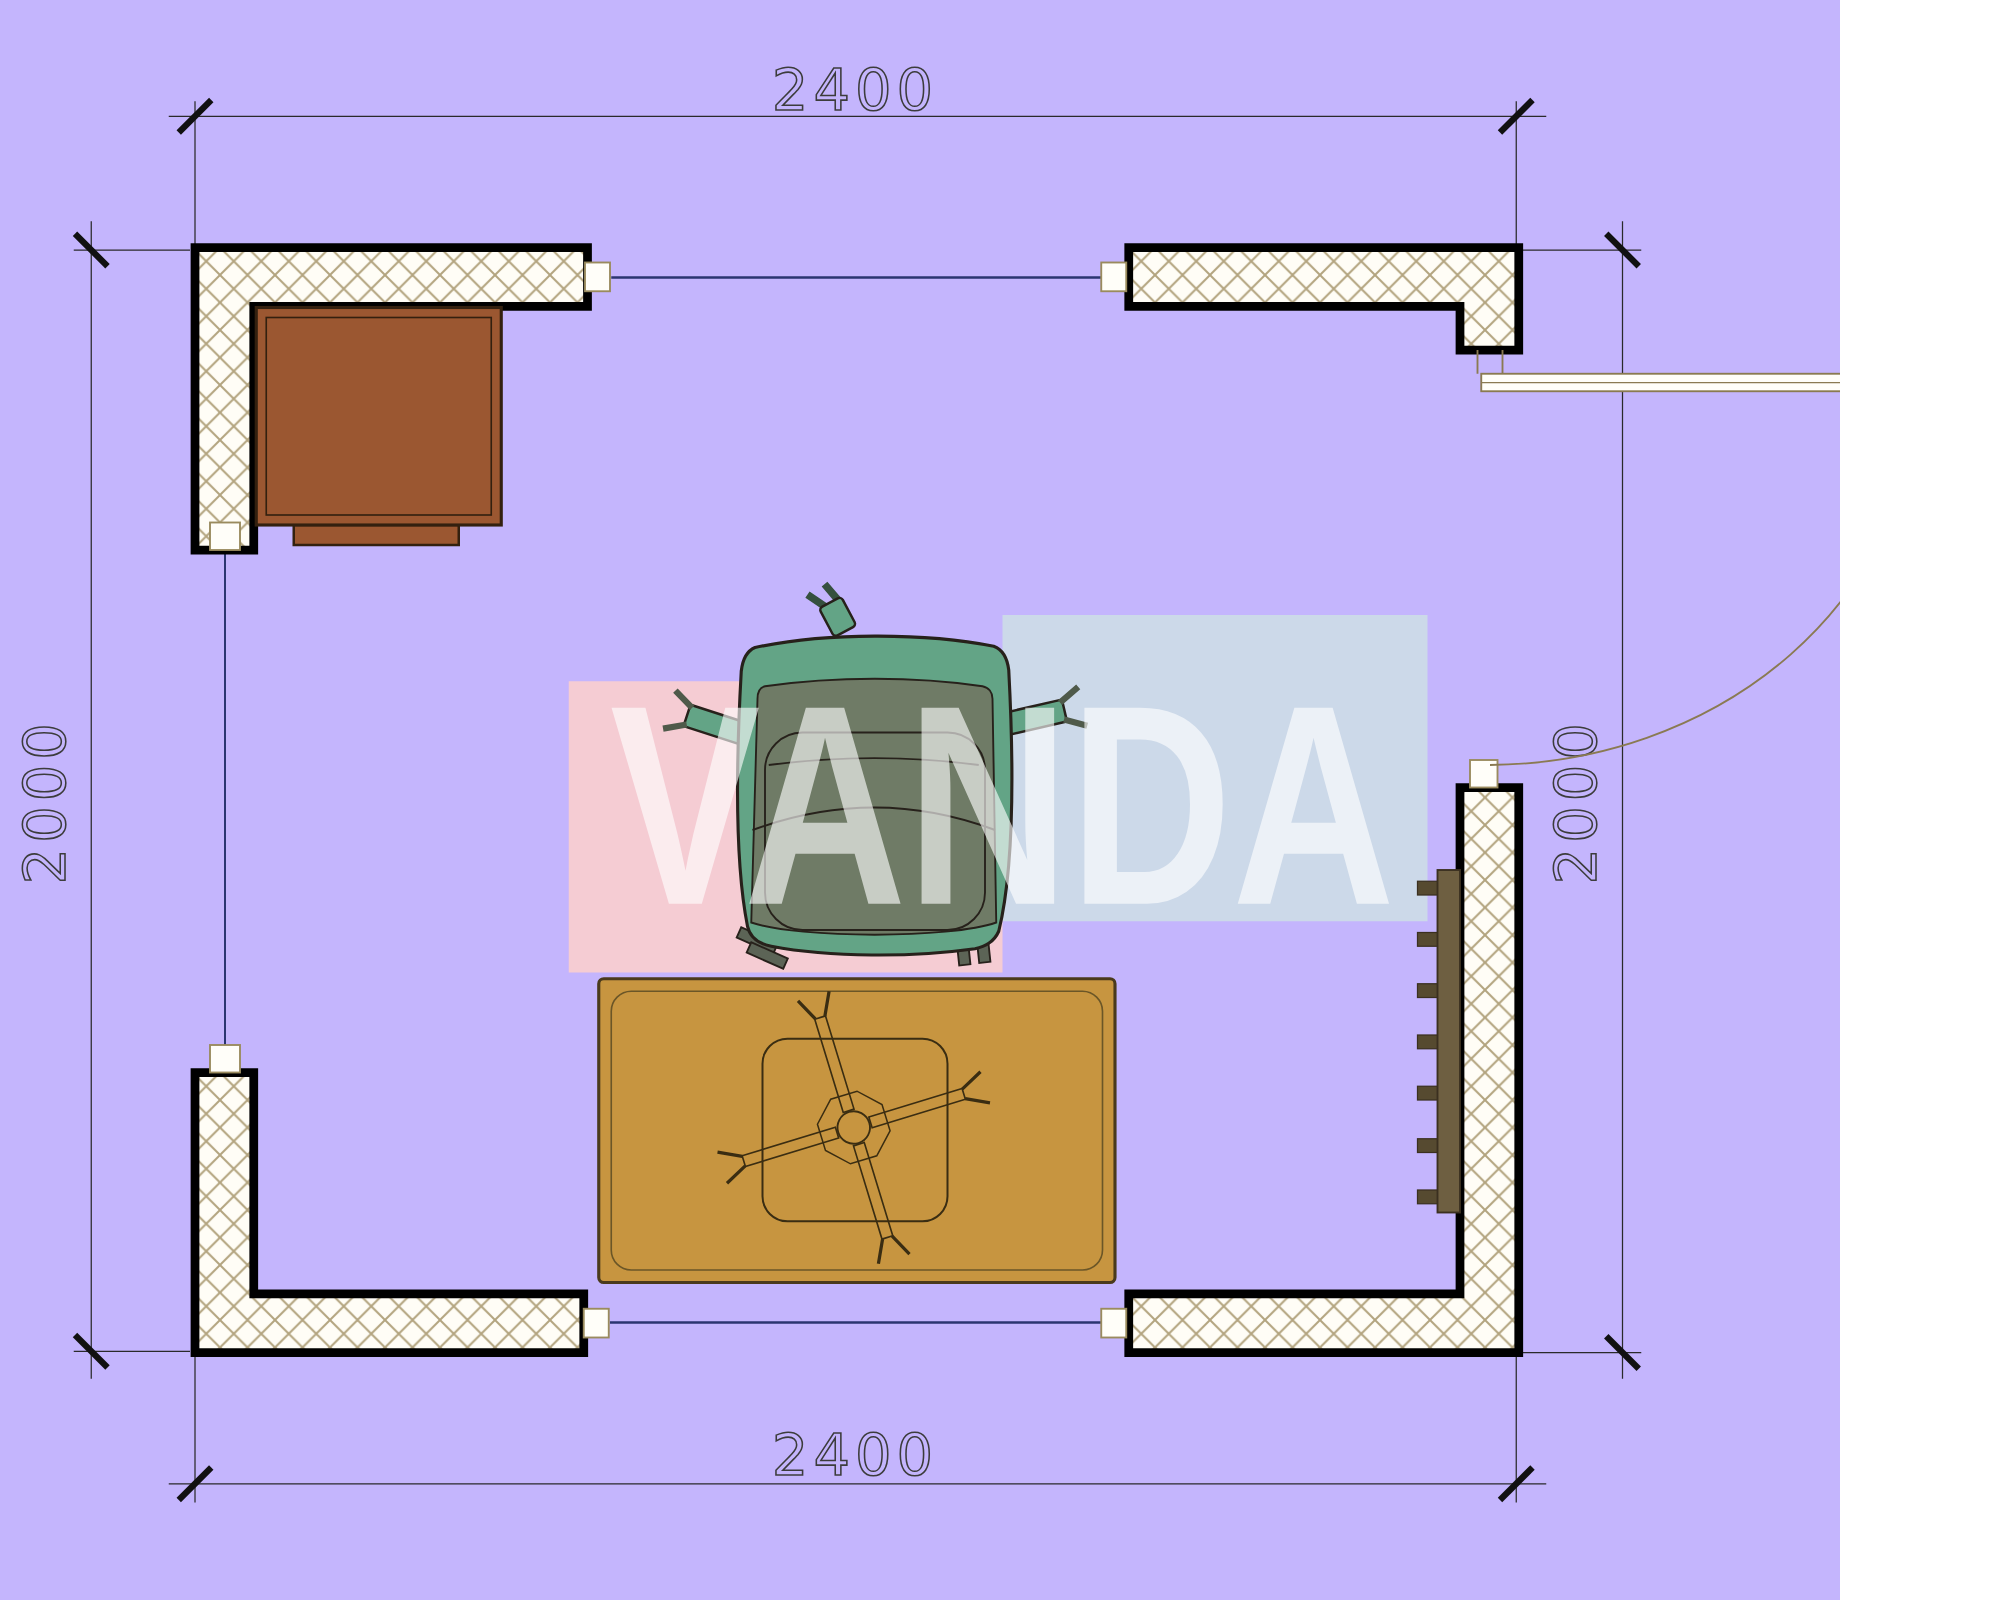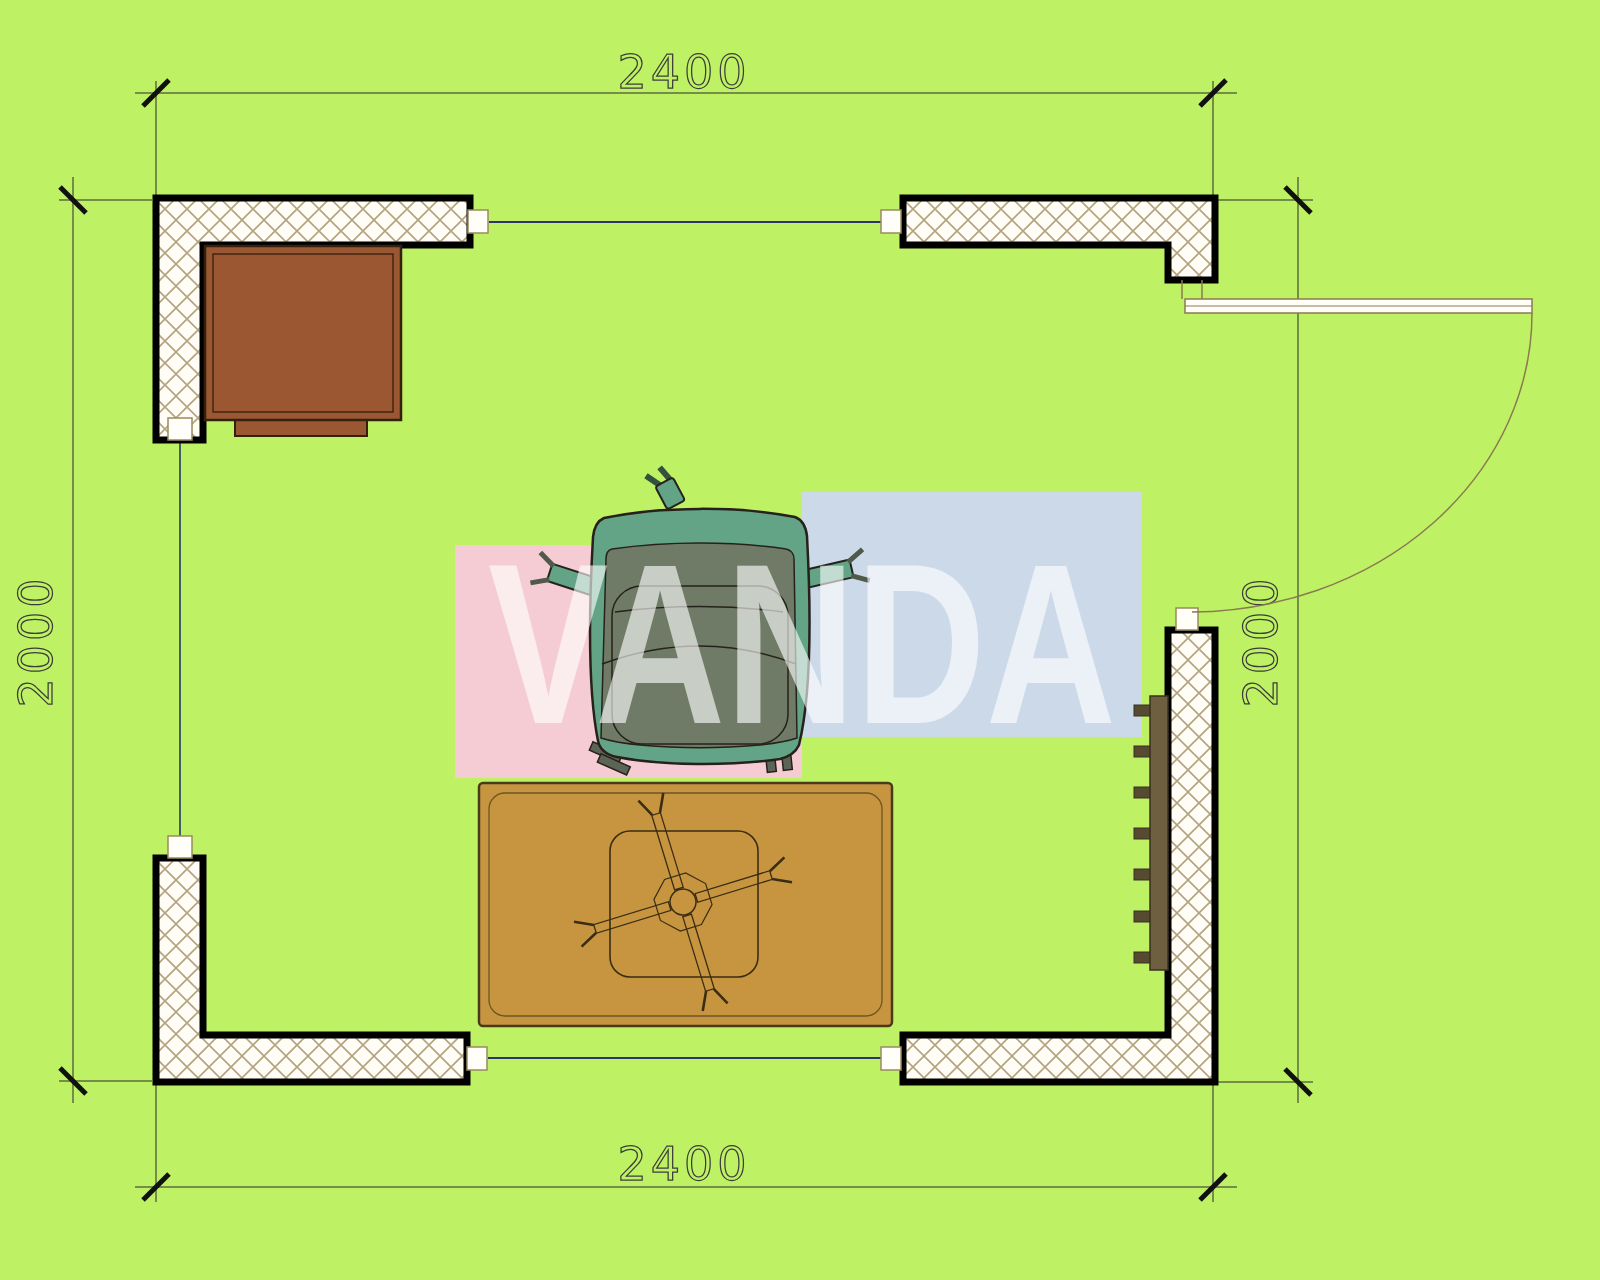--- a/index.html
+++ b/index.html
@@ -1,17 +1,17 @@
 <!DOCTYPE html>
 <html><head>
 <meta charset="utf-8">
 <style>
   html,body{margin:0;padding:0;background:#ffffff;}
   .canvas{
-    position:relative;width:1600px;height:1280px;background:#bef264;overflow:hidden;
+    position:relative;width:1472px;height:1280px;background:#c4b5fd;overflow:hidden;
     font-family:"DejaVu Sans", sans-serif;
   }
   .canvas svg{position:absolute;left:0;top:0;}
   text.dim{
     font-family:"DejaVu Sans", sans-serif;
     font-size:46px;
     fill:none;stroke:#3c3c3c;stroke-width:1.25px;
     text-anchor:middle;letter-spacing:4px;
   }
   text.wm{

